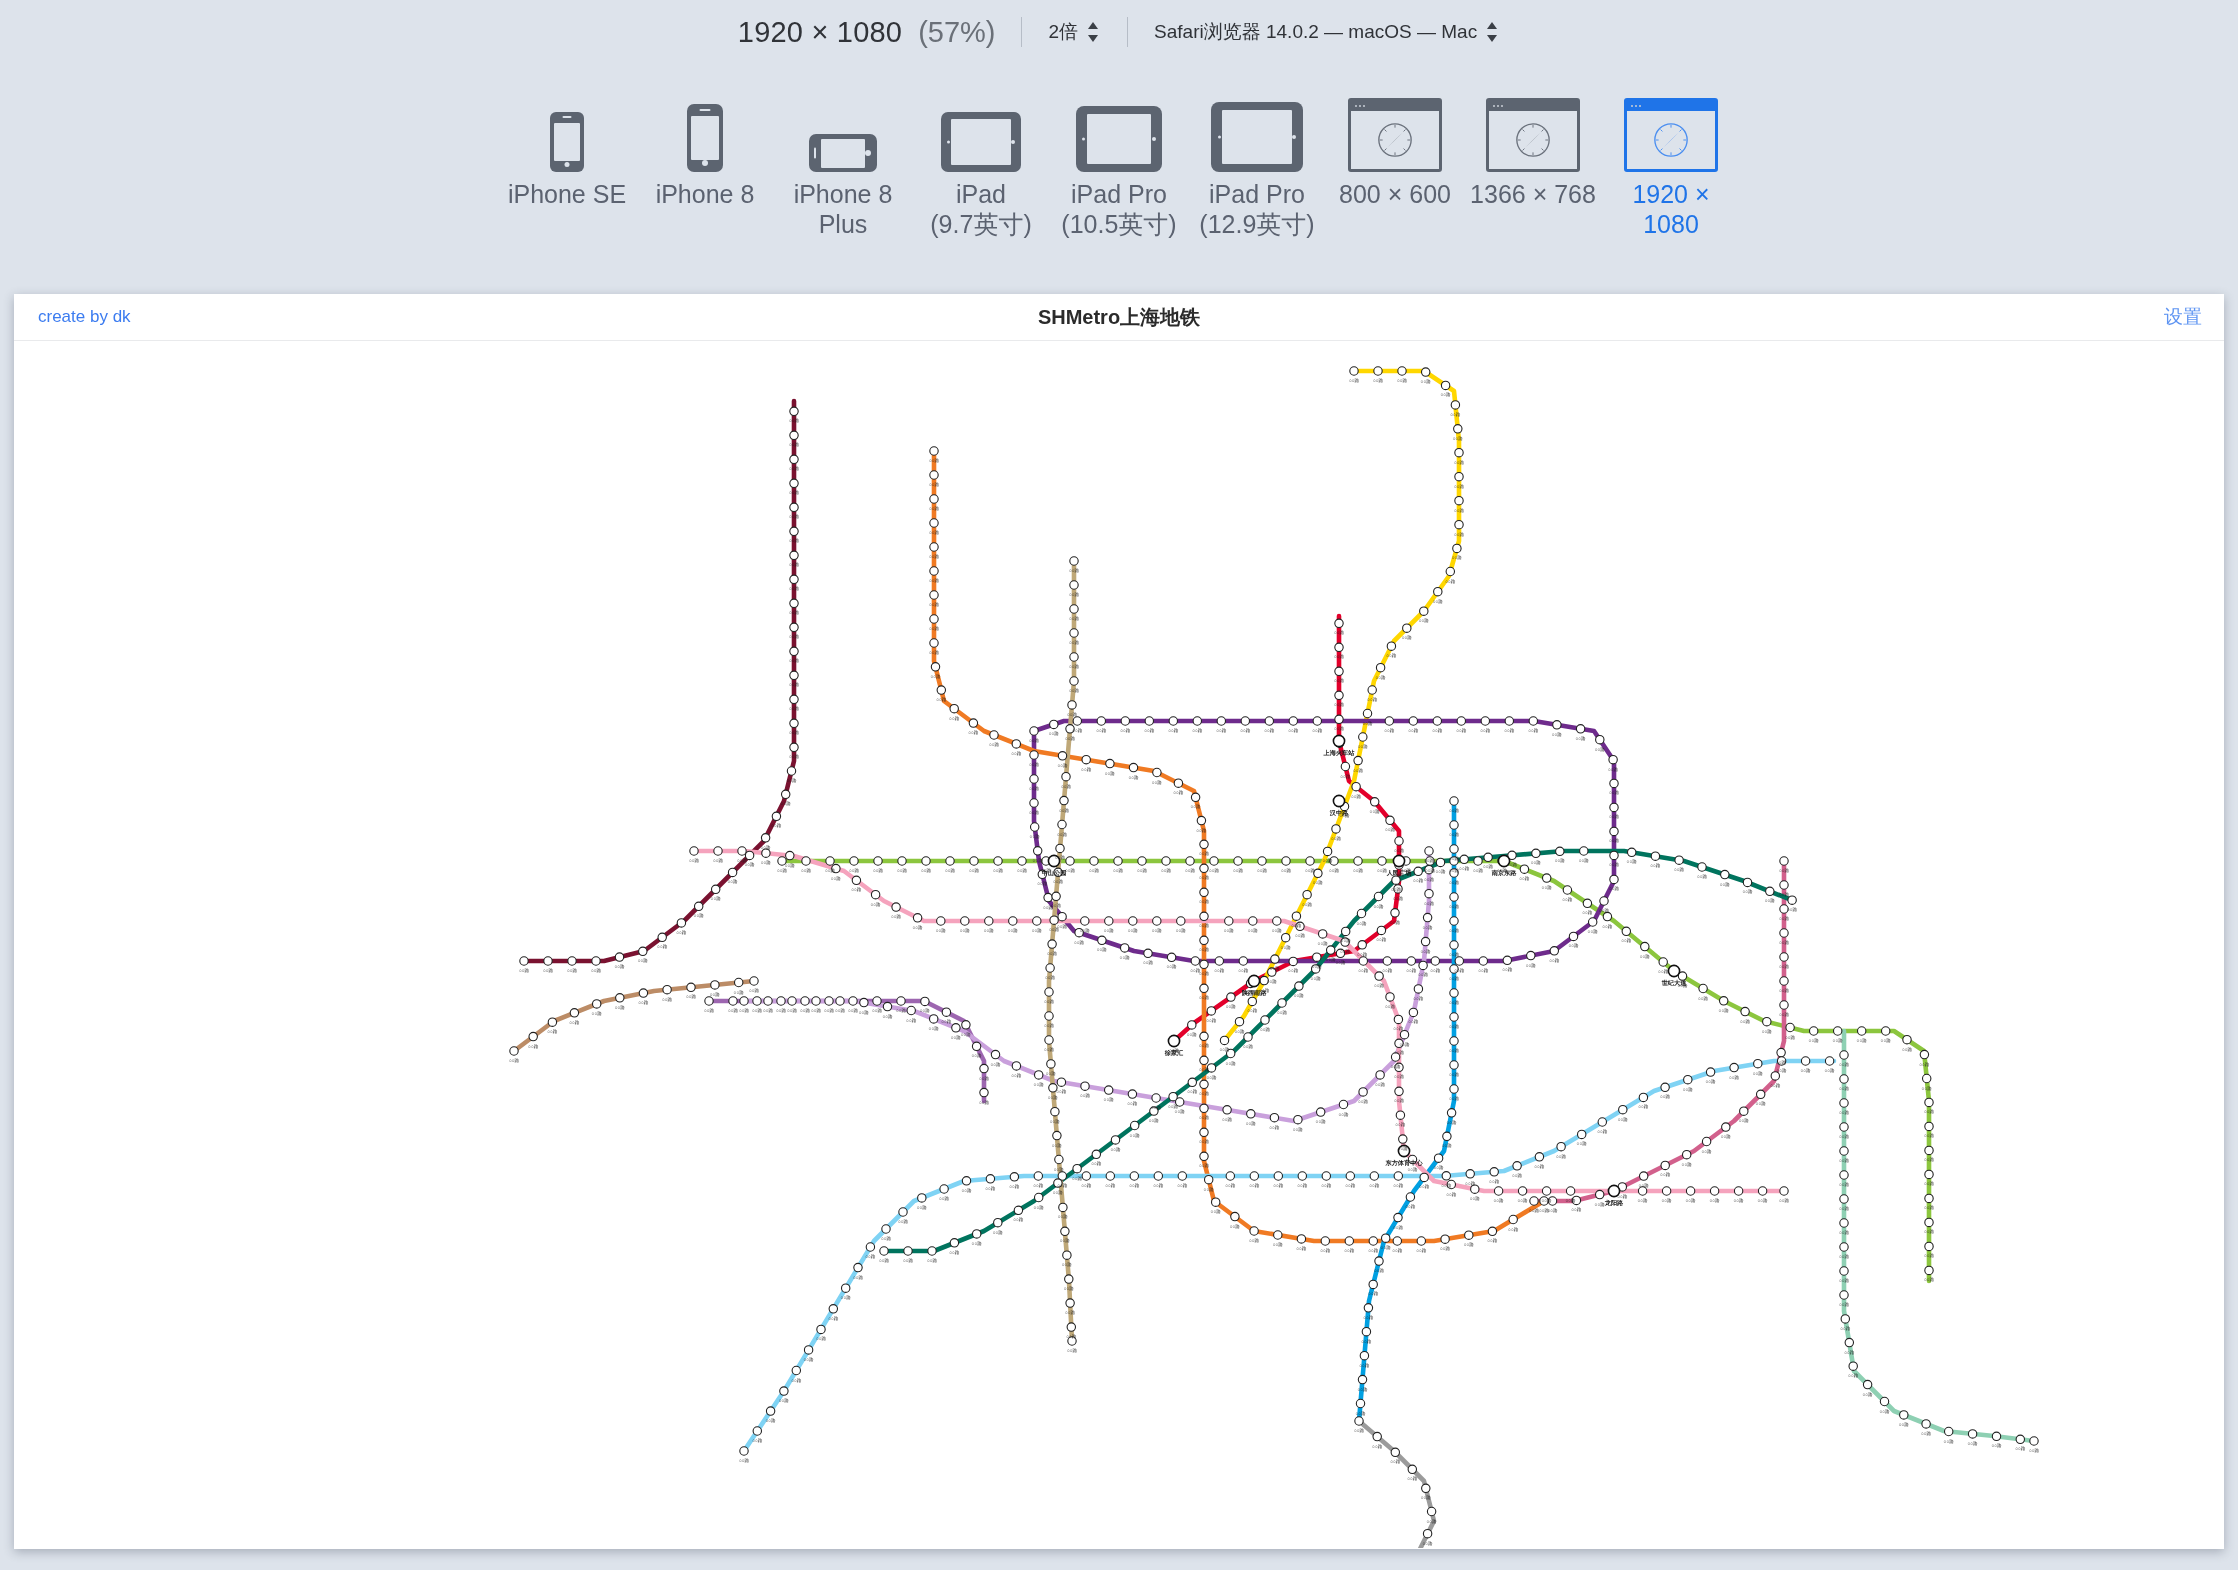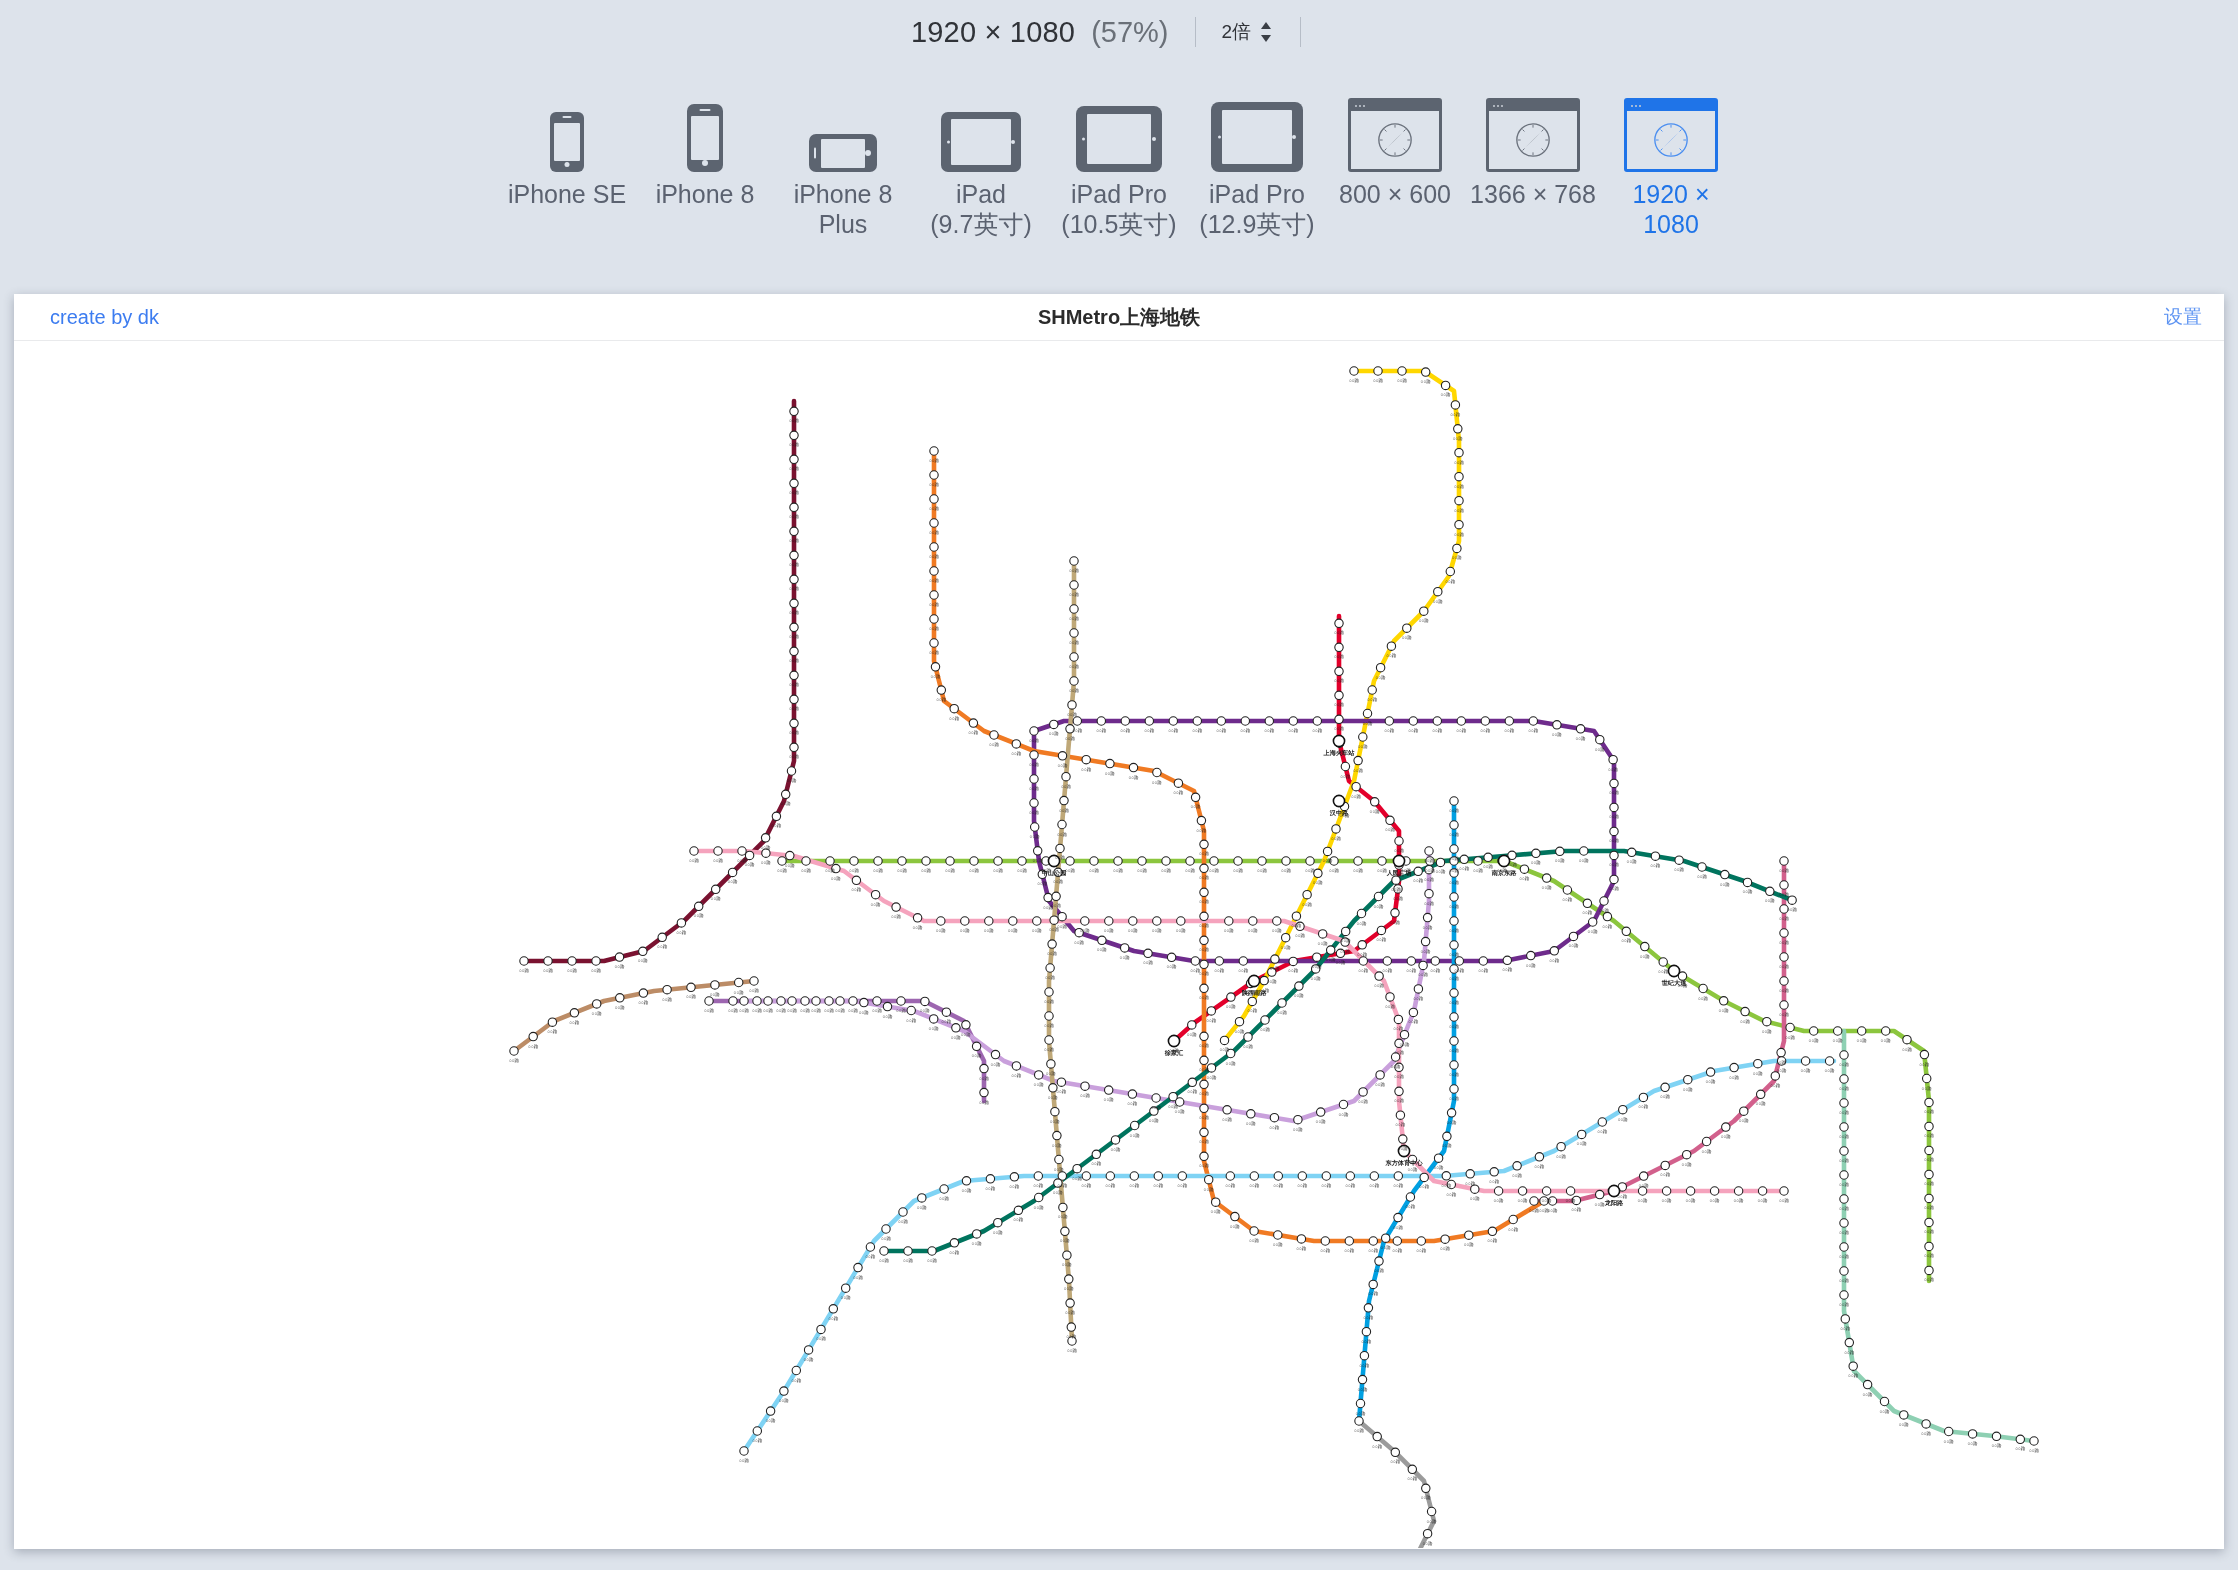--- a/index.html
+++ b/index.html
@@ -88,23 +88,22 @@
     width: 2210px; height: 1255px;
     background: #ffffff;
     box-shadow: 0 3px 10px rgba(40,50,70,.30);
   }
   #page-header {
     position: relative; height: 47px; width: 100%;
     border-bottom: 1px solid #e9eaec;
     display: flex; align-items: center;
   }
   #brand-link {
-    position: absolute; left: 24px; font-size: 20px; color: #3c7cf0;
+    position: absolute; left: 24px; font-size: 17px; color: #3c7cf0;
     cursor: pointer;
-    margin-left: 12px;
   }
   #page-title {
     position: absolute; left: 0; right: 0; text-align: center;
     font-size: 20px; color: #2b2b2b; font-weight: 600;
   }
   #settings-link {
     position: absolute; right: 22px; font-size: 19px; color: #5e94f2;
     cursor: pointer;
   }
 
@@ -135,20 +134,29 @@
       <span class="stepper">
         <svg width="16" height="28" viewBox="0 0 16 28">
           <path d="M8 4 L13 11 L3 11 Z" fill="#3a3f46"></path>
           <path d="M8 24 L13 17 L3 17 Z" fill="#3a3f46"></path>
         </svg>
       </span>
     </span>
 
     <span class="rdm-sep"></span>
 
+    <span class="rdm-ua">
+      <span>Safari浏览器 14.0.2 — macOS — Mac</span>
+      <span class="stepper">
+        <svg width="16" height="28" viewBox="0 0 16 28">
+          <path d="M8 4 L13 11 L3 11 Z" fill="#3a3f46"></path>
+          <path d="M8 24 L13 17 L3 17 Z" fill="#3a3f46"></path>
+        </svg>
+      </span>
+    </span>
   </div>
 
   <div id="device-strip">
 
     <div class="device">
       <div class="dev-icon">
         <div class="ph" style="width:34px;height:60px;border-radius:6px;">
           <div class="scr" style="width:26px;height:38px;border-radius:1px;"></div>
           <div style="position:absolute;top:4px;left:50%;transform:translateX(-50%);width:9px;height:1.5px;background:#dde3eb;border-radius:1px;"></div>
           <div style="position:absolute;bottom:5px;left:50%;transform:translateX(-50%);width:5px;height:5px;border-radius:50%;background:#dde3eb;"></div>

